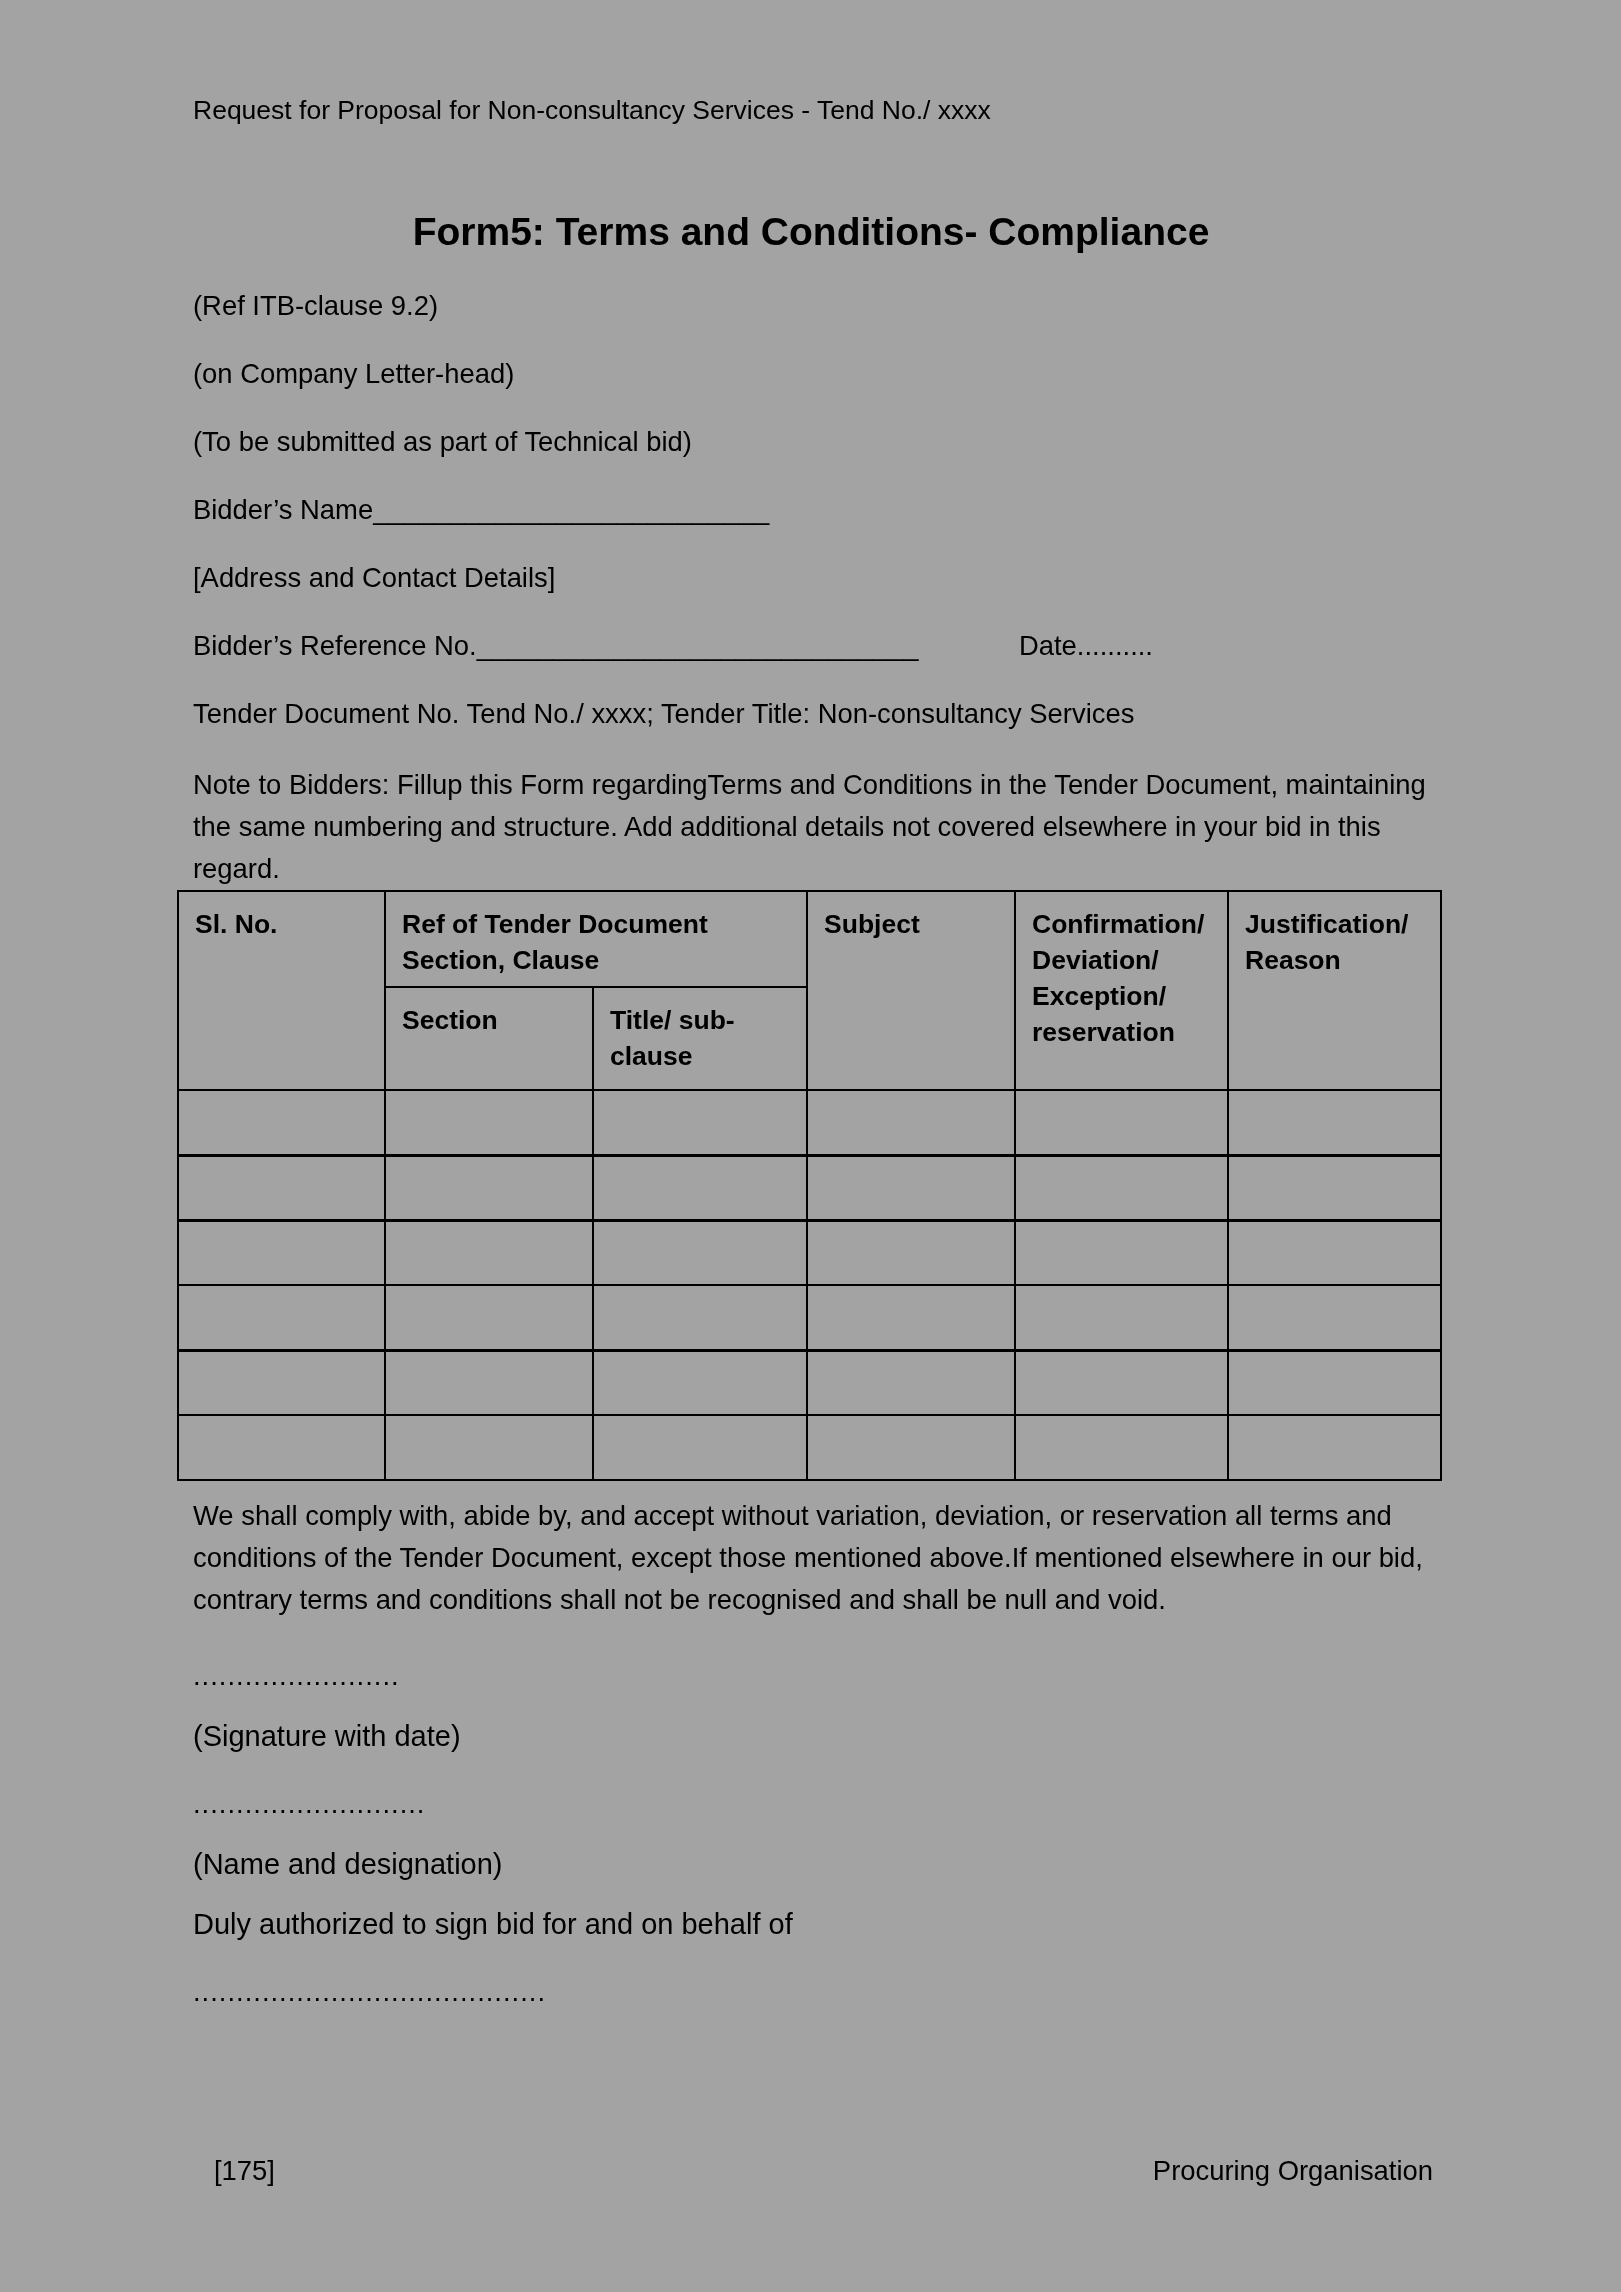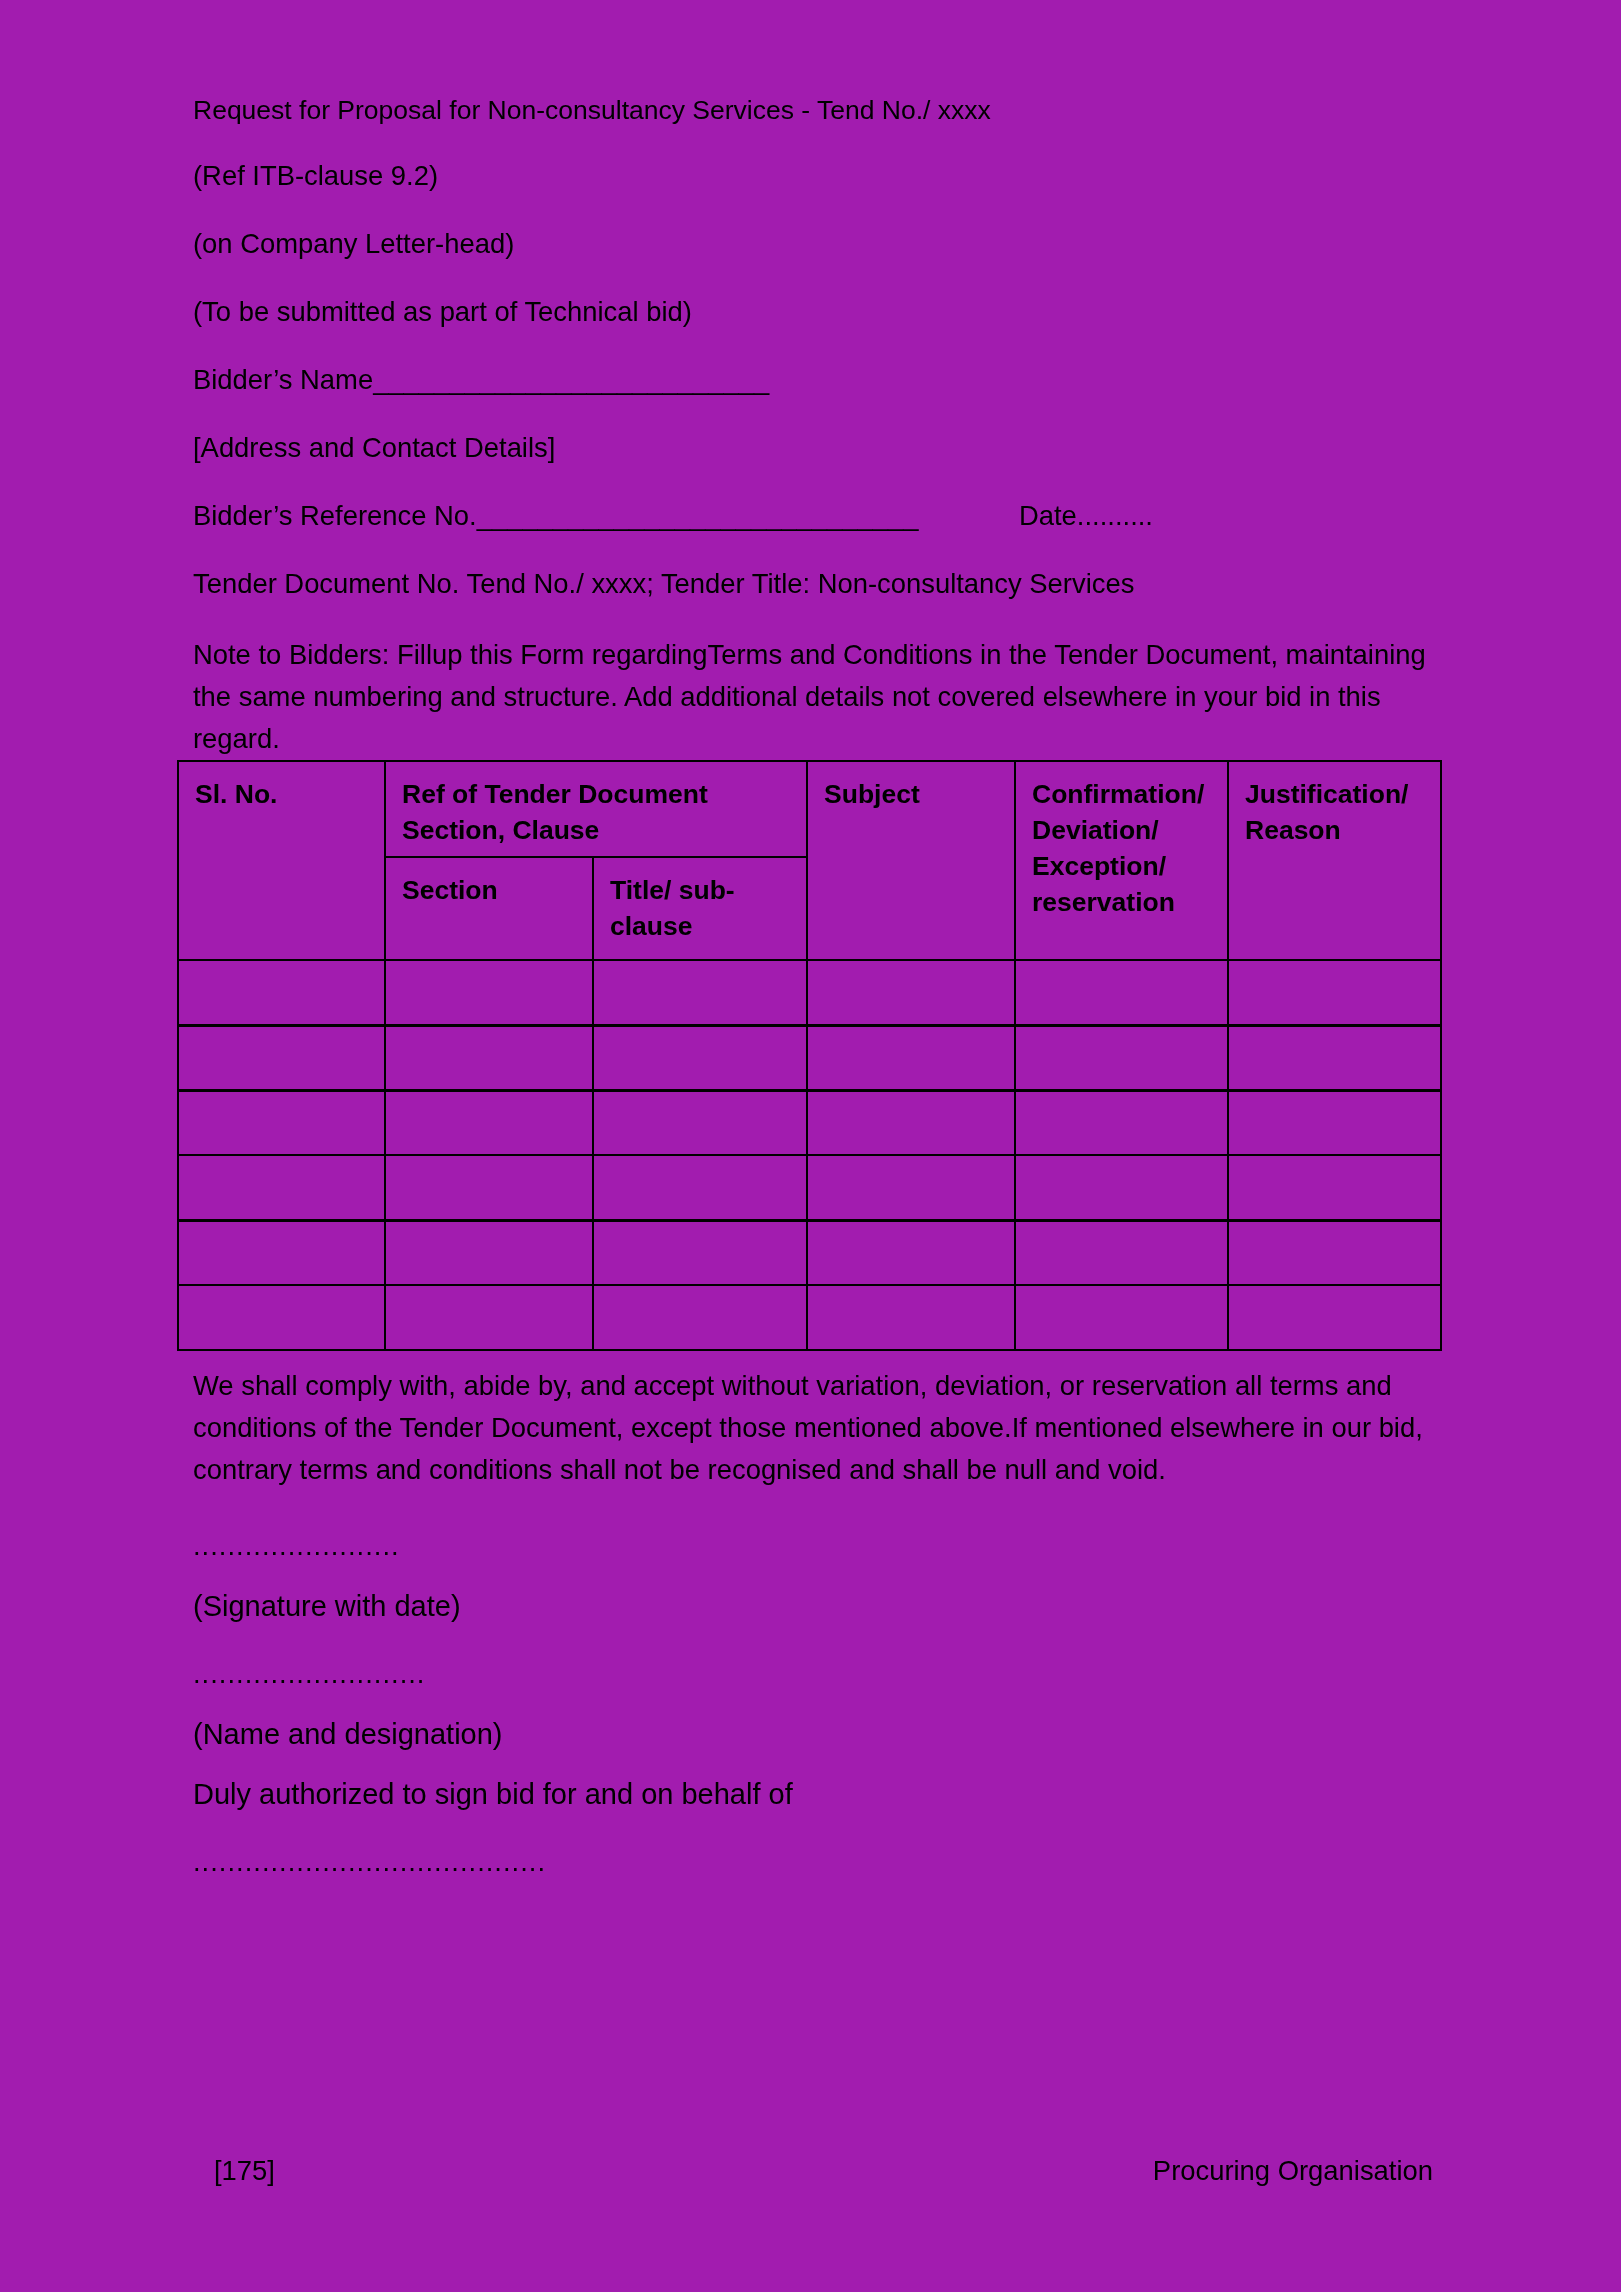--- a/index.html
+++ b/index.html
@@ -1,21 +1,21 @@
 <!DOCTYPE html>
 <html><head>
 <meta charset="utf-8">
 <style>
   html, body { margin: 0; padding: 0; background: #888; }
   .page {
     position: relative;
     width: 1621px;
     height: 2293px;
     margin: 0 auto;
-    background: #a21caf;
+    background: #a3a3a3;
     box-sizing: border-box;
     padding: 94px 192px 0 193px;
     font-family: "Liberation Sans", sans-serif;
     color: #000000;
     overflow: hidden;
   }
   .running-header { font-size: 26.5px; line-height: 32px; }
   .title {
     margin-top: 82px;
     font-size: 39px;
@@ -67,20 +67,21 @@
     line-height: 33px;
   }
 </style>
 </head>
 <body>
 
 <div class="page">
 
   <div class="running-header">Request for Proposal for Non-consultancy Services - Tend No./ xxxx</div>
 
+  <div class="title">Form5: Terms and Conditions- Compliance</div>
 
   <div class="para">(Ref ITB-clause 9.2)</div>
   <div class="para">(on Company Letter-head)</div>
   <div class="para">(To be submitted as part of Technical bid)</div>
   <div class="para">Bidder’s Name__________________________</div>
   <div class="para">[Address and Contact Details]</div>
   <div class="para ref-row">
     <span>Bidder’s Reference No._____________________________</span>
     <span class="date-label">Date..........</span>
   </div>

